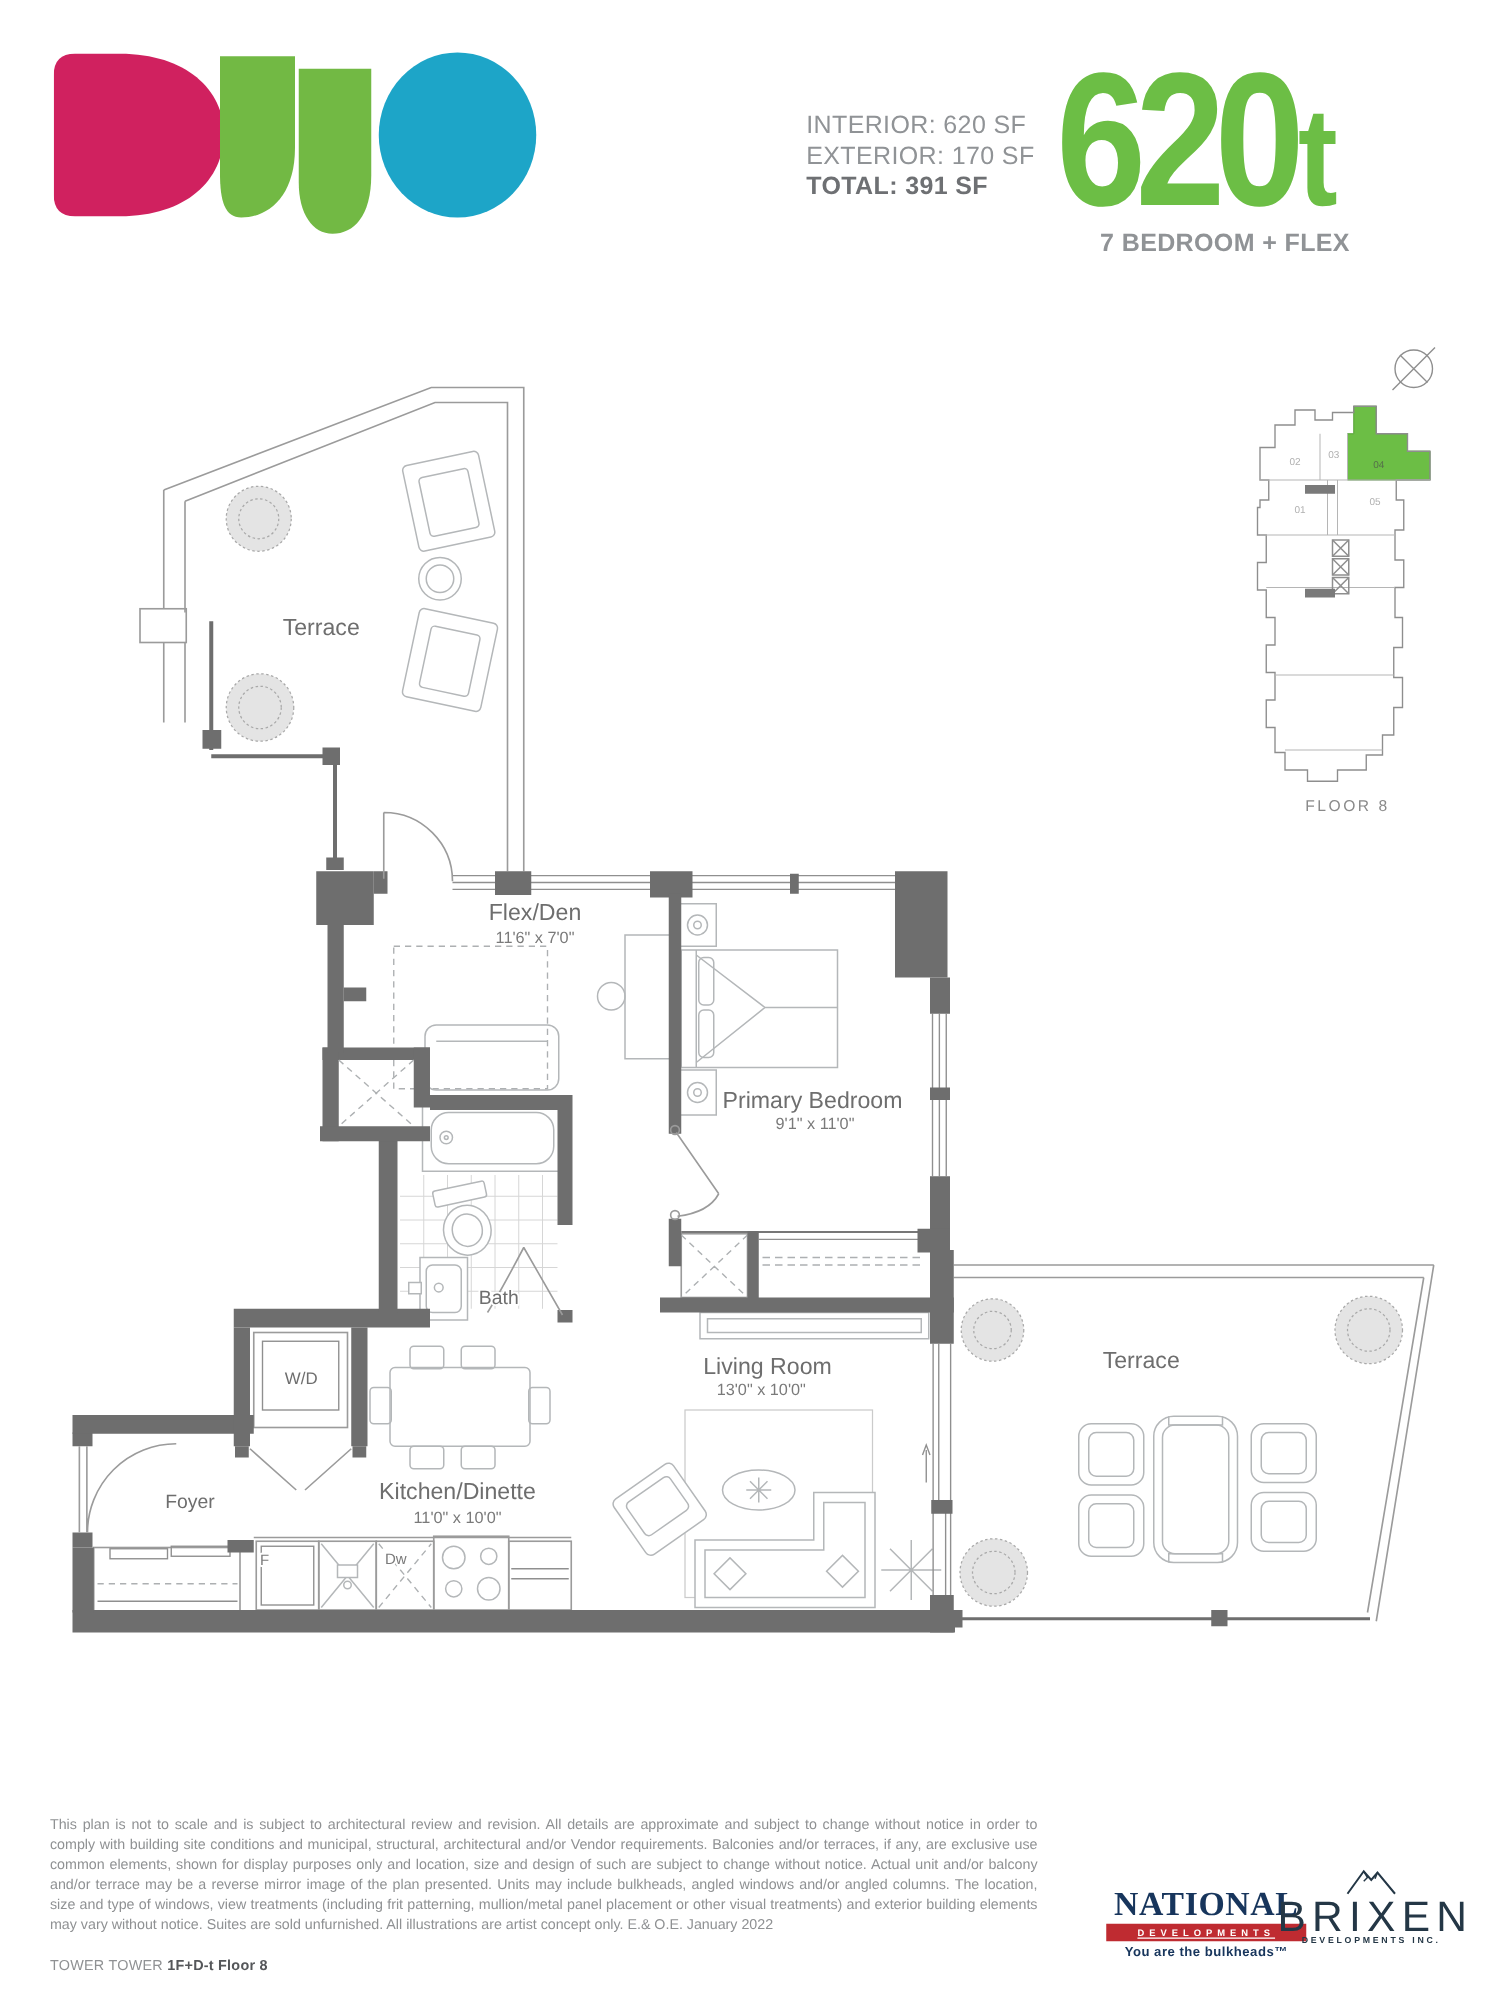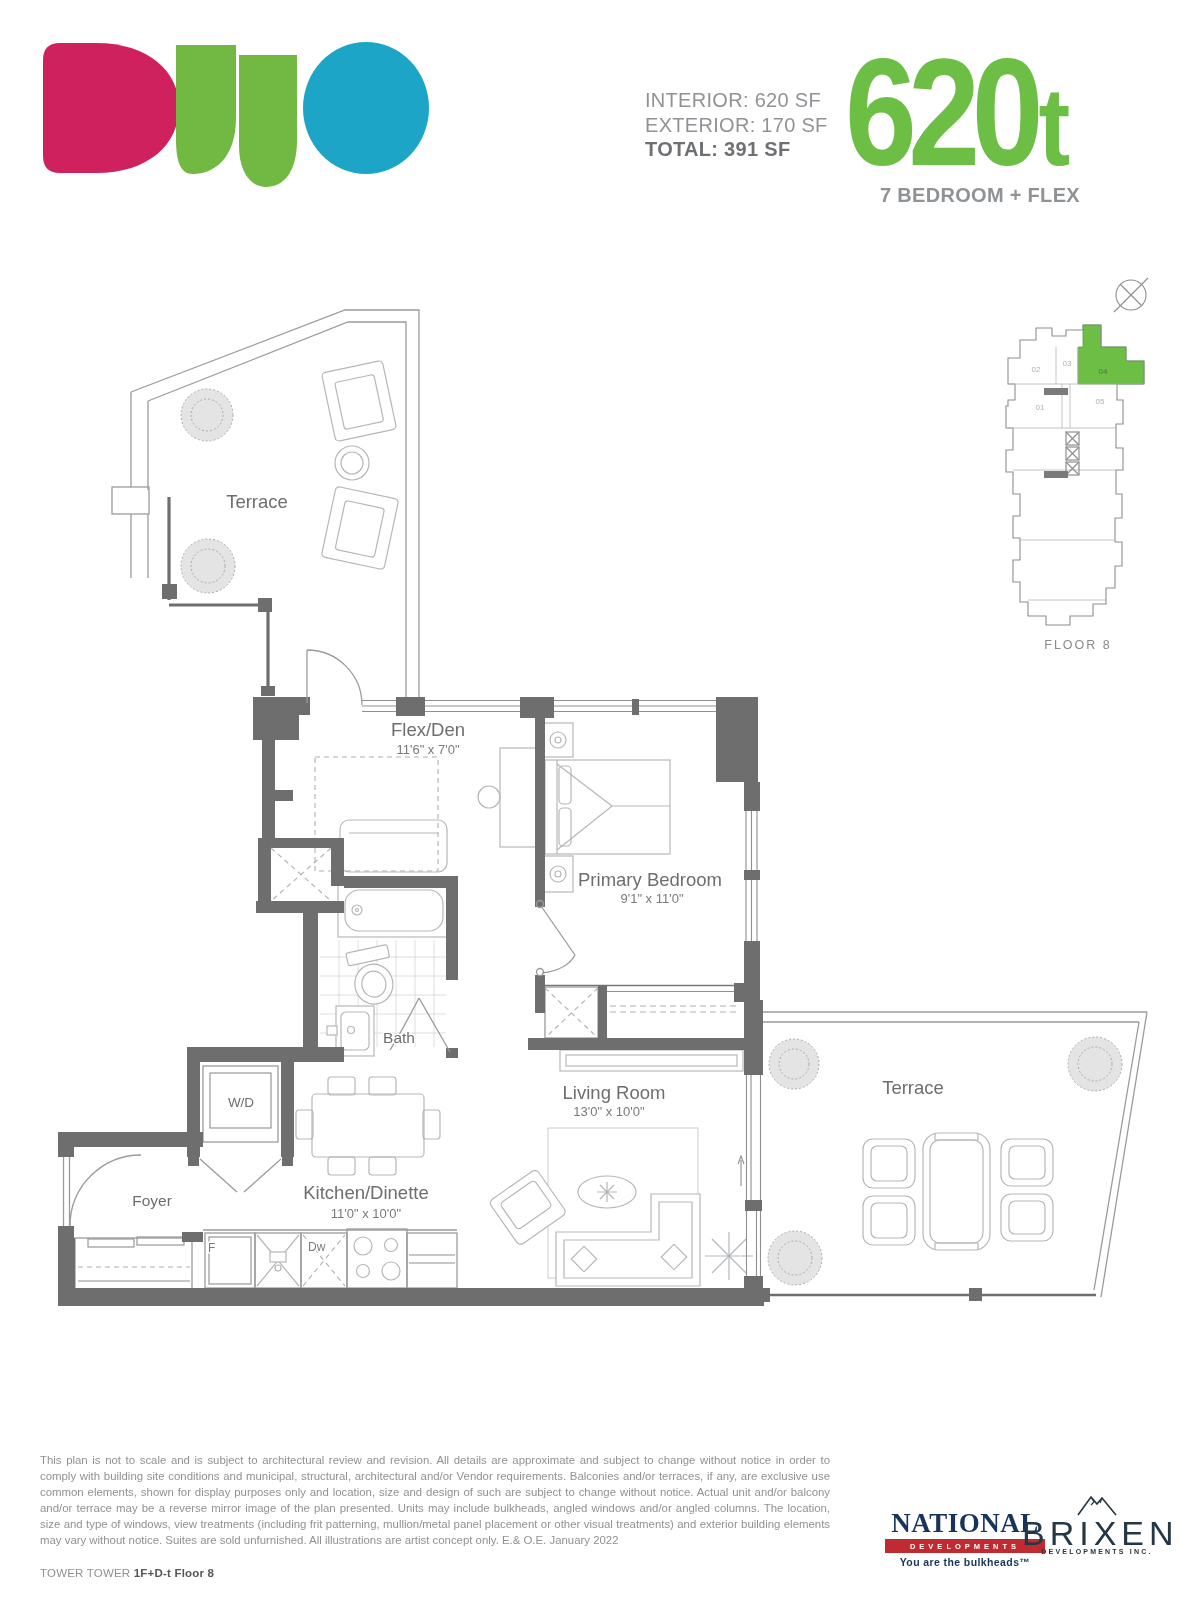--- a/index.html
+++ b/index.html
@@ -14,21 +14,21 @@
   .unit-code .n{font-size:152px;line-height:140px;letter-spacing:-10px;}
   .unit-code .t{font-size:112px;line-height:140px;margin-left:4px;}
   .unit-type{font-size:20px;font-weight:700;color:#909396;letter-spacing:.3px;text-align:center;width:250px;}
 
   
   .disclaimer{width:790px;font-size:11.4px;line-height:16px;color:#8f9193;text-align:justify;}
   .tower{font-size:11.5px;color:#8f9193;letter-spacing:.2px;}
   .tower b{color:#55575a;}
   .nat{width:160px;text-align:center;margin-left:40px;}
   .nat-name{font-family:"Liberation Serif",serif;font-weight:700;font-size:27px;line-height:27px;color:#17355c;letter-spacing:.5px;}
-  .nat-bar{background:#bf2b31;color:#ffffff;font-size:7.5px;letter-spacing:4px;font-weight:700;padding:3px 0 2px;margin-top:2px;}
+  .nat-bar{background:#bf2b31;color:#ffffff;font-size:7.5px;letter-spacing:4px;font-weight:700;padding:3px 0 2px;margin-top:2px;text-decoration:underline;}
   .nat-tag{color:#17355c;font-size:10.5px;font-weight:700;margin-top:3px;letter-spacing:.4px;}
   .brx{width:150px;text-align:center;color:#243746;}
   .brx-name{font-size:34px;font-weight:400;letter-spacing:5px;line-height:26px;margin-right:-5px;}
   .brx-sub{font-size:7px;font-weight:700;letter-spacing:2.2px;margin-top:2px;}
 
   
   svg text{font-family:"Liberation Sans",sans-serif;paint-order:stroke;stroke:#ffffff;stroke-width:3px;stroke-linejoin:round;}
   .w{fill:#6e6e6e;stroke:none;}
   .tl{stroke:#9b9b9b;stroke-width:1.3;fill:none;}
   .tl2{stroke:#8f8f8f;stroke-width:1.1;fill:none;}

